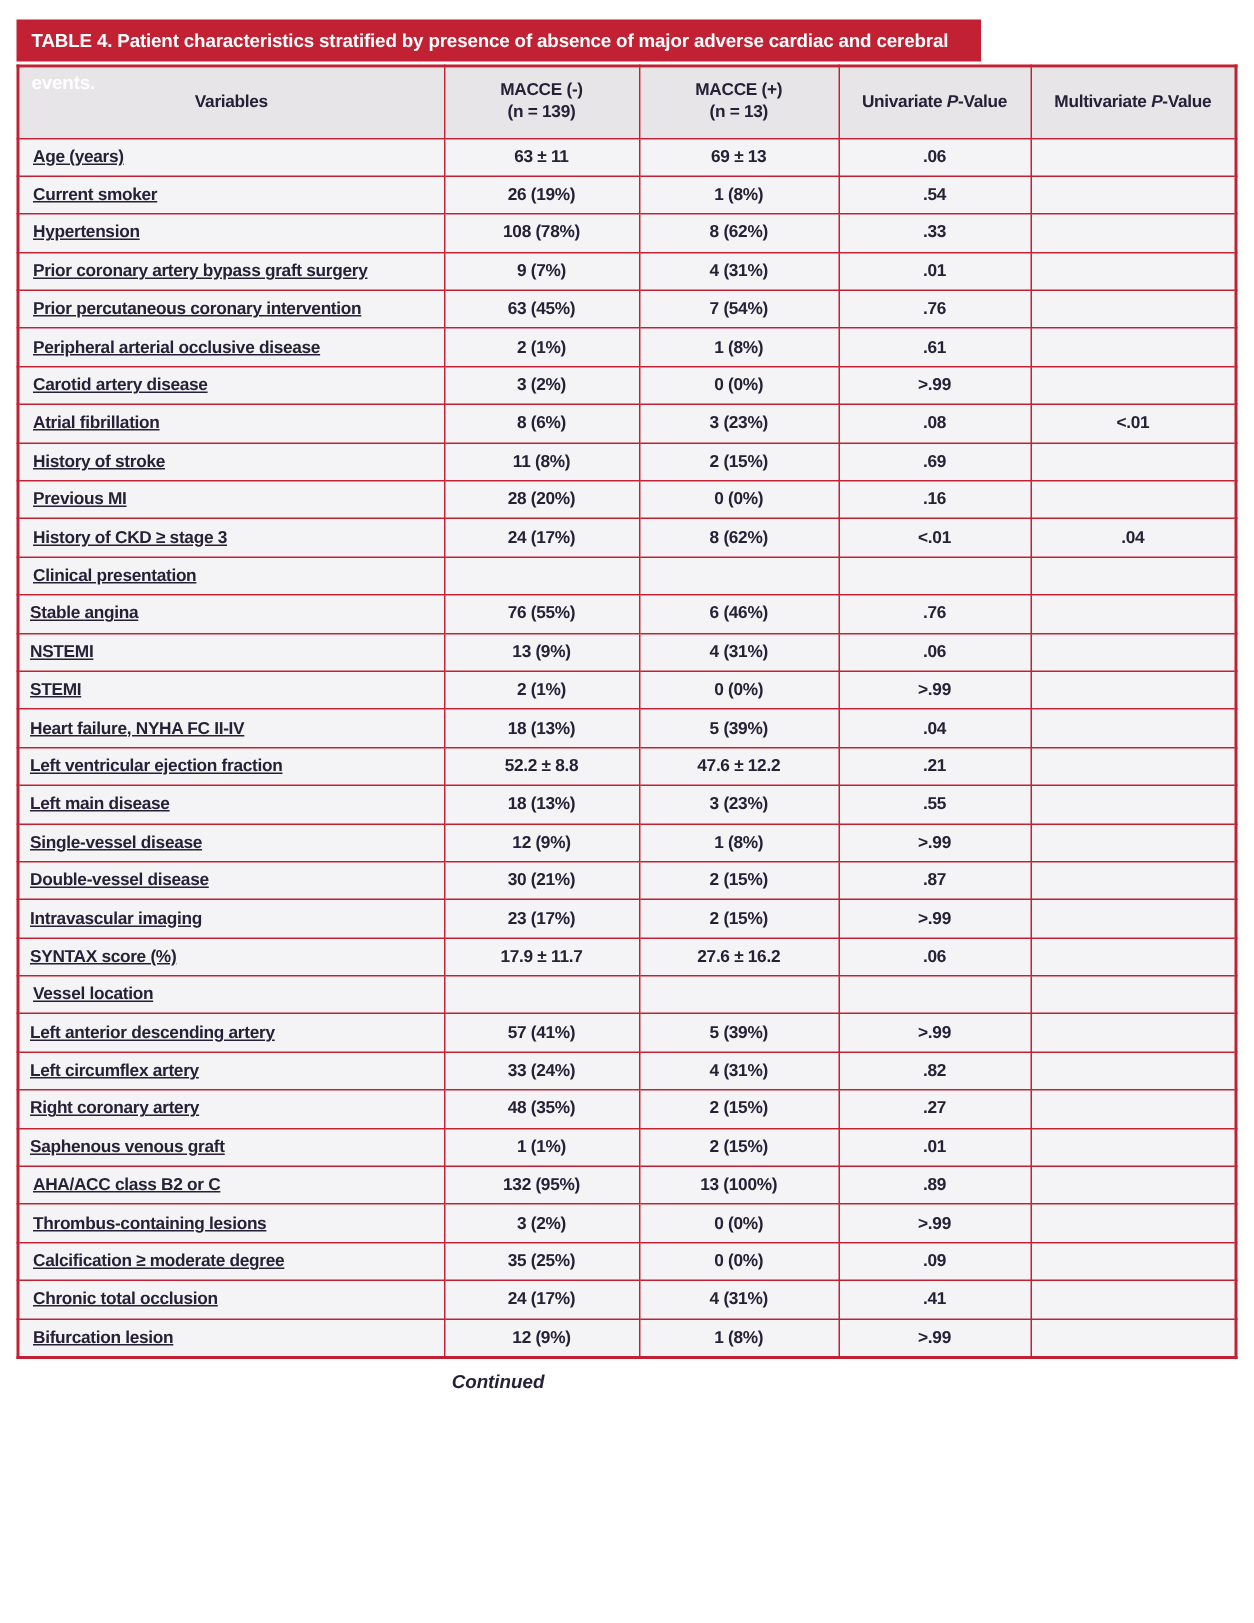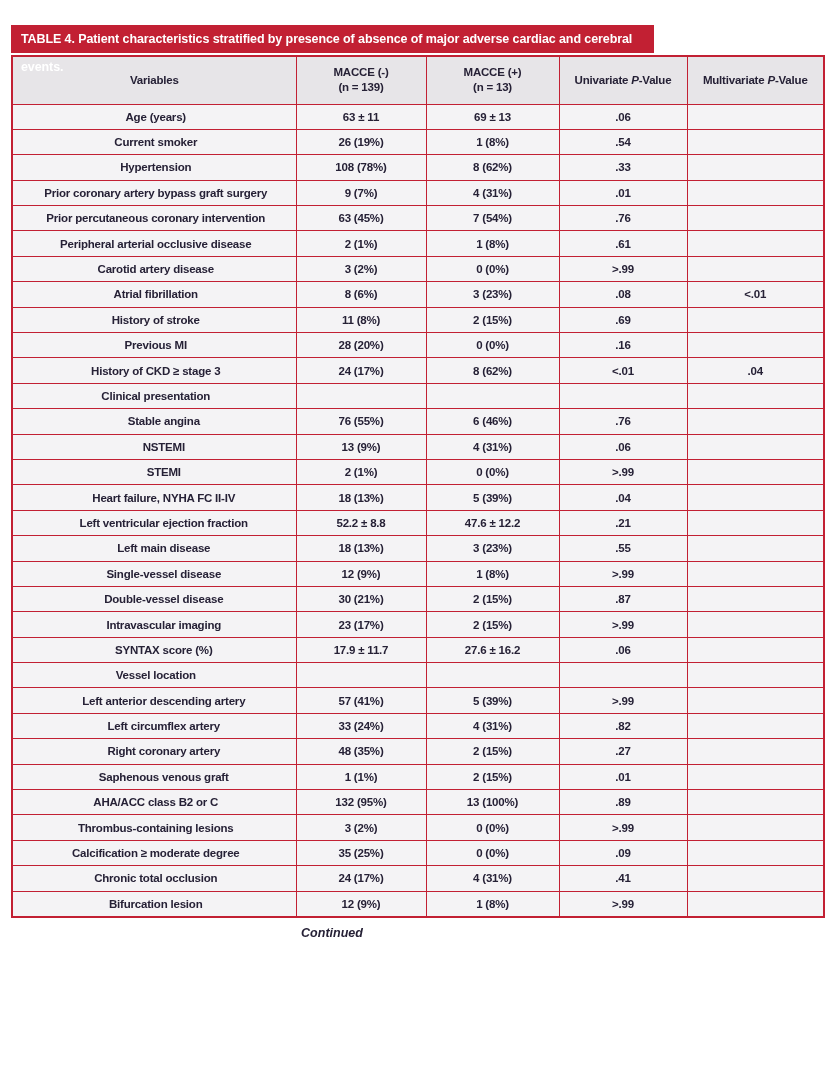--- a/index.html
+++ b/index.html
@@ -10,21 +10,21 @@
   body {
     width: 836px;
     height: 1082px;
     position: relative;
     font-family: "Liberation Sans", sans-serif;
     -webkit-font-smoothing: antialiased;
   }
   .table-wrap {
     position: absolute;
     left: 11px;
-    top: 25px;
+    top: 13px;
     width: 643px;
   }
   .title-bar {
     background: var(--red, #C22033);
     color: #ffffff;
     height: 28px;
     line-height: 28px;
     font-weight: bold;
     font-size: 12.5px;
     letter-spacing: -0.1px;
@@ -58,25 +58,26 @@
   }
   table.t4 tbody td {
     background: var(--row-bg, #F4F3F5);
     height: 25.4px;
     font-size: 11.5px;
     font-weight: bold;
     letter-spacing: -0.2px;
     vertical-align: middle;
   }
   td.cell-label {
-    text-align: center;
+    text-align: left;
     padding: 0 6px 0 9px;
+    text-decoration: underline;
   }
   td.cell-label.indent {
-    padding-left: 25px;
+    padding-left: 7px;
   }
   td.cell-value {
     text-align: center;
     padding: 0 4px;
   }
   .p-ital {
     font-style: italic;
   }
   .continued {
     margin-top: 8px;

